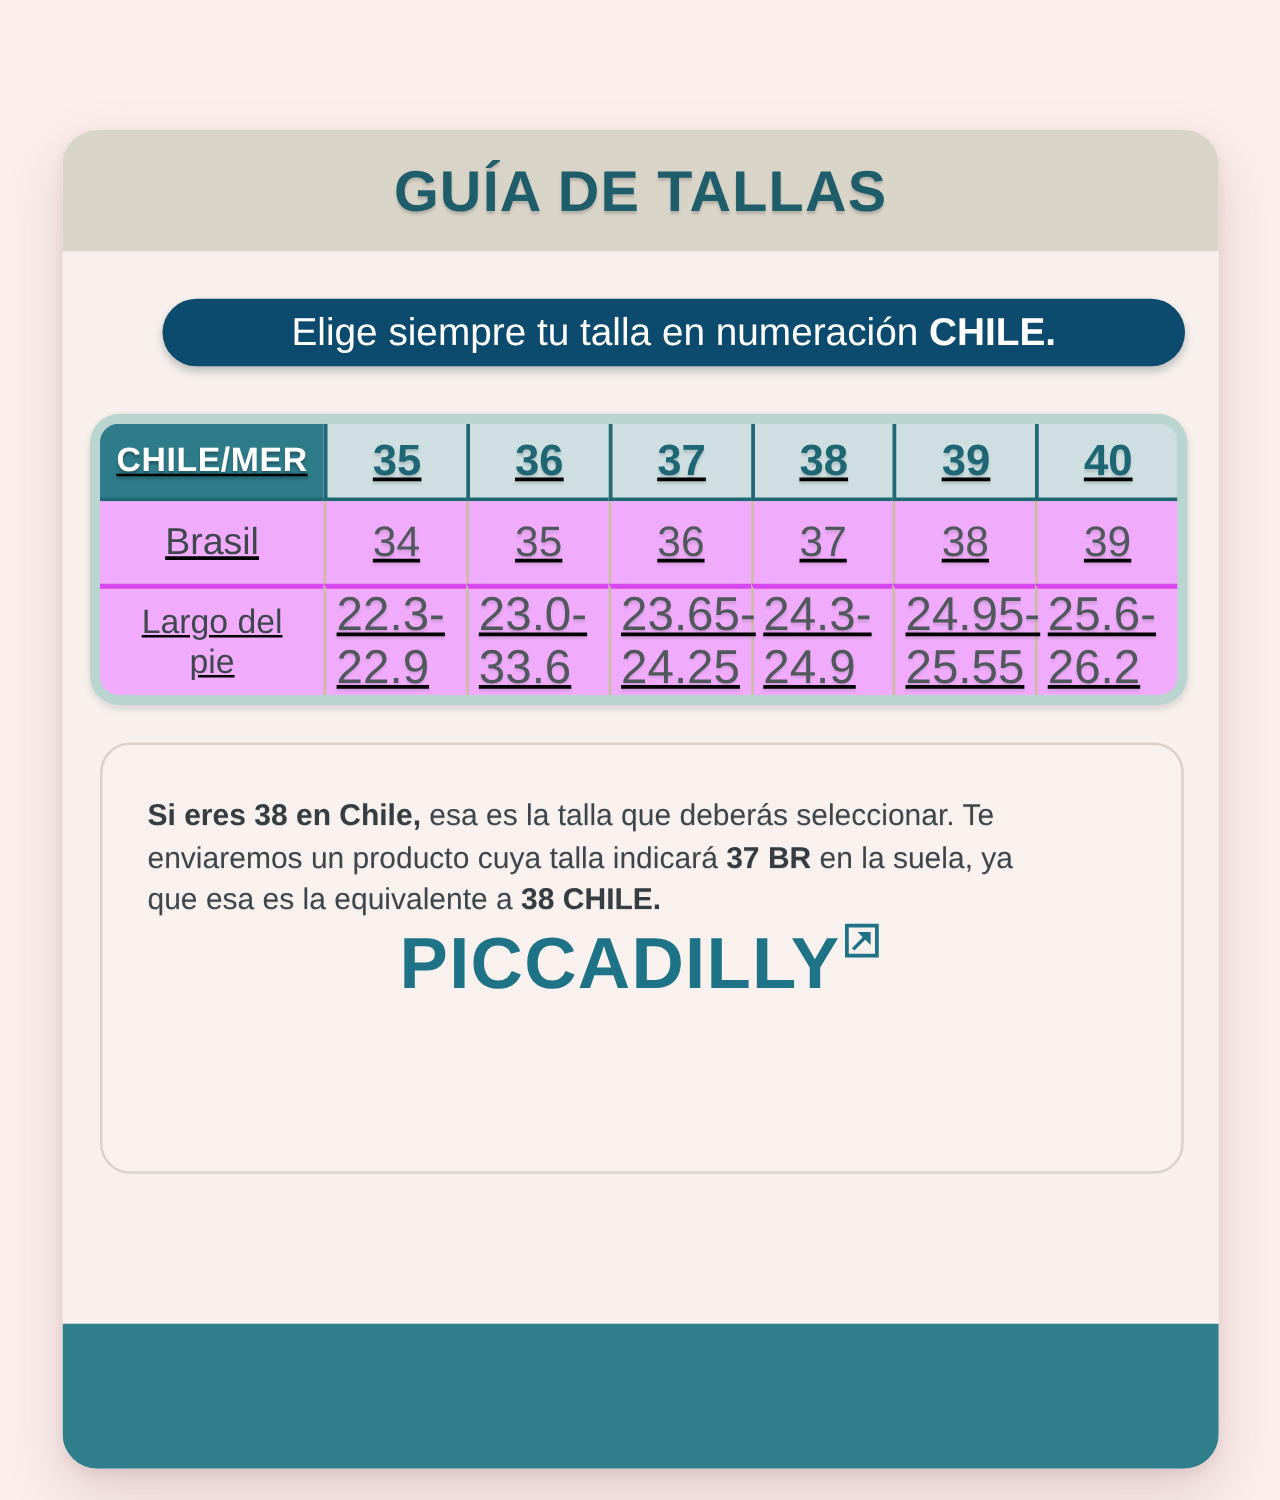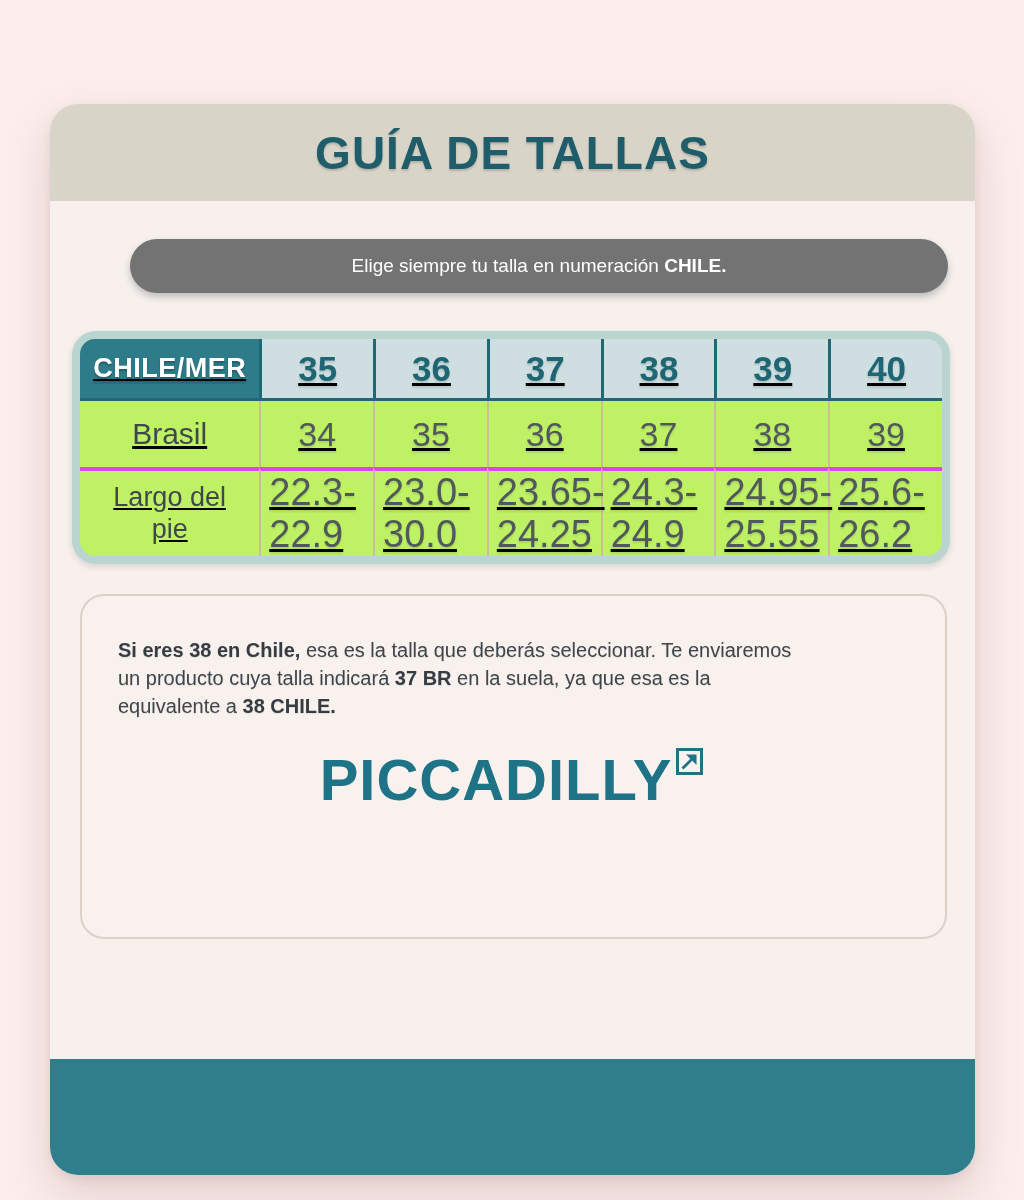--- a/index.html
+++ b/index.html
@@ -30,26 +30,26 @@
     font-size: 46px;
     font-weight: 700;
     letter-spacing: 1px;
     color: #1e5d69;
     text-shadow: 0 2px 2px rgba(60,60,60,0.22);
   }
   
   .banner {
     position: absolute; top: 135px; left: 80px;
     width: 818px; height: 54px;
-    background: #737373;
+    background: #0c4a6e;
     border-radius: 28px;
     display: flex; align-items: center; justify-content: center;
     box-shadow: 0 4px 7px rgba(40,60,60,0.28);
     color: #ffffff;
-    font-size: 19px;
+    font-size: 31px;
     white-space: pre;
   }
   .banner strong { font-weight: 700; }
   
   .table-wrap {
     position: absolute; top: 227px; left: 22px;
     width: 878px; height: 233px;
     background: #bad5cf;
     border-radius: 24px;
     padding: 8px;
@@ -84,21 +84,21 @@
   th.size-cell {
     background: #cfdfe1;
     color: #1e6673;
     font-size: 35px;
     font-weight: 700;
     border-left: 3px solid #206874;
     border-bottom: 3px solid #206874;
     text-shadow: 0 2px 2px rgba(40,60,60,0.18);
   }
   td {
-    background: #bef264;
+    background: #f0abfc;
     color: #51585c;
   }
   td.row-label {
     color: #40474c;
     font-size: 30px;
     padding: 0 14px;
     line-height: 1.15;
   }
   tr.largo-row td.row-label { font-size: 27px; }
   td.value-cell {
@@ -118,29 +118,28 @@
   .note-box {
     position: absolute; top: 490px; left: 30px;
     width: 867px; height: 345px;
     background: #f8f1ee;
     border: 2px solid #ddd0c8;
     border-radius: 24px;
     padding: 40px 40px 0 36px;
   }
   .note-text {
     max-width: 700px;
-    font-size: 20px;
+    font-size: 24px;
     line-height: 1.40;
     color: #3e464b;
     text-shadow: 0 1px 1px rgba(80,80,80,0.12);
   }
   .note-text strong { font-weight: 700; color: #353d42; }
   
   .brand {
-    margin-top: 26px;
     display: flex; justify-content: center; align-items: flex-start; text-align: right;
   }
   .brand-text {
     font-size: 58px;
     font-weight: 700;
     letter-spacing: 1px;
     color: #1f7386;
   }
   .brand-mark {
     display: inline-block;
@@ -195,21 +194,21 @@
             <td class="value-cell">34</td>
             <td class="value-cell">35</td>
             <td class="value-cell">36</td>
             <td class="value-cell">37</td>
             <td class="value-cell">38</td>
             <td class="value-cell">39</td>
           </tr>
           <tr class="largo-row">
             <td class="row-label">Largo del pie</td>
             <td class="value-cell">22.3-22.9</td>
-            <td class="value-cell">23.0-30.0</td>
+            <td class="value-cell">23.0-33.6</td>
             <td class="value-cell">23.65-24.25</td>
             <td class="value-cell">24.3-24.9</td>
             <td class="value-cell">24.95-25.55</td>
             <td class="value-cell">25.6-26.2</td>
           </tr>
         </tbody>
       </table>
     </div>
   </div>
 

